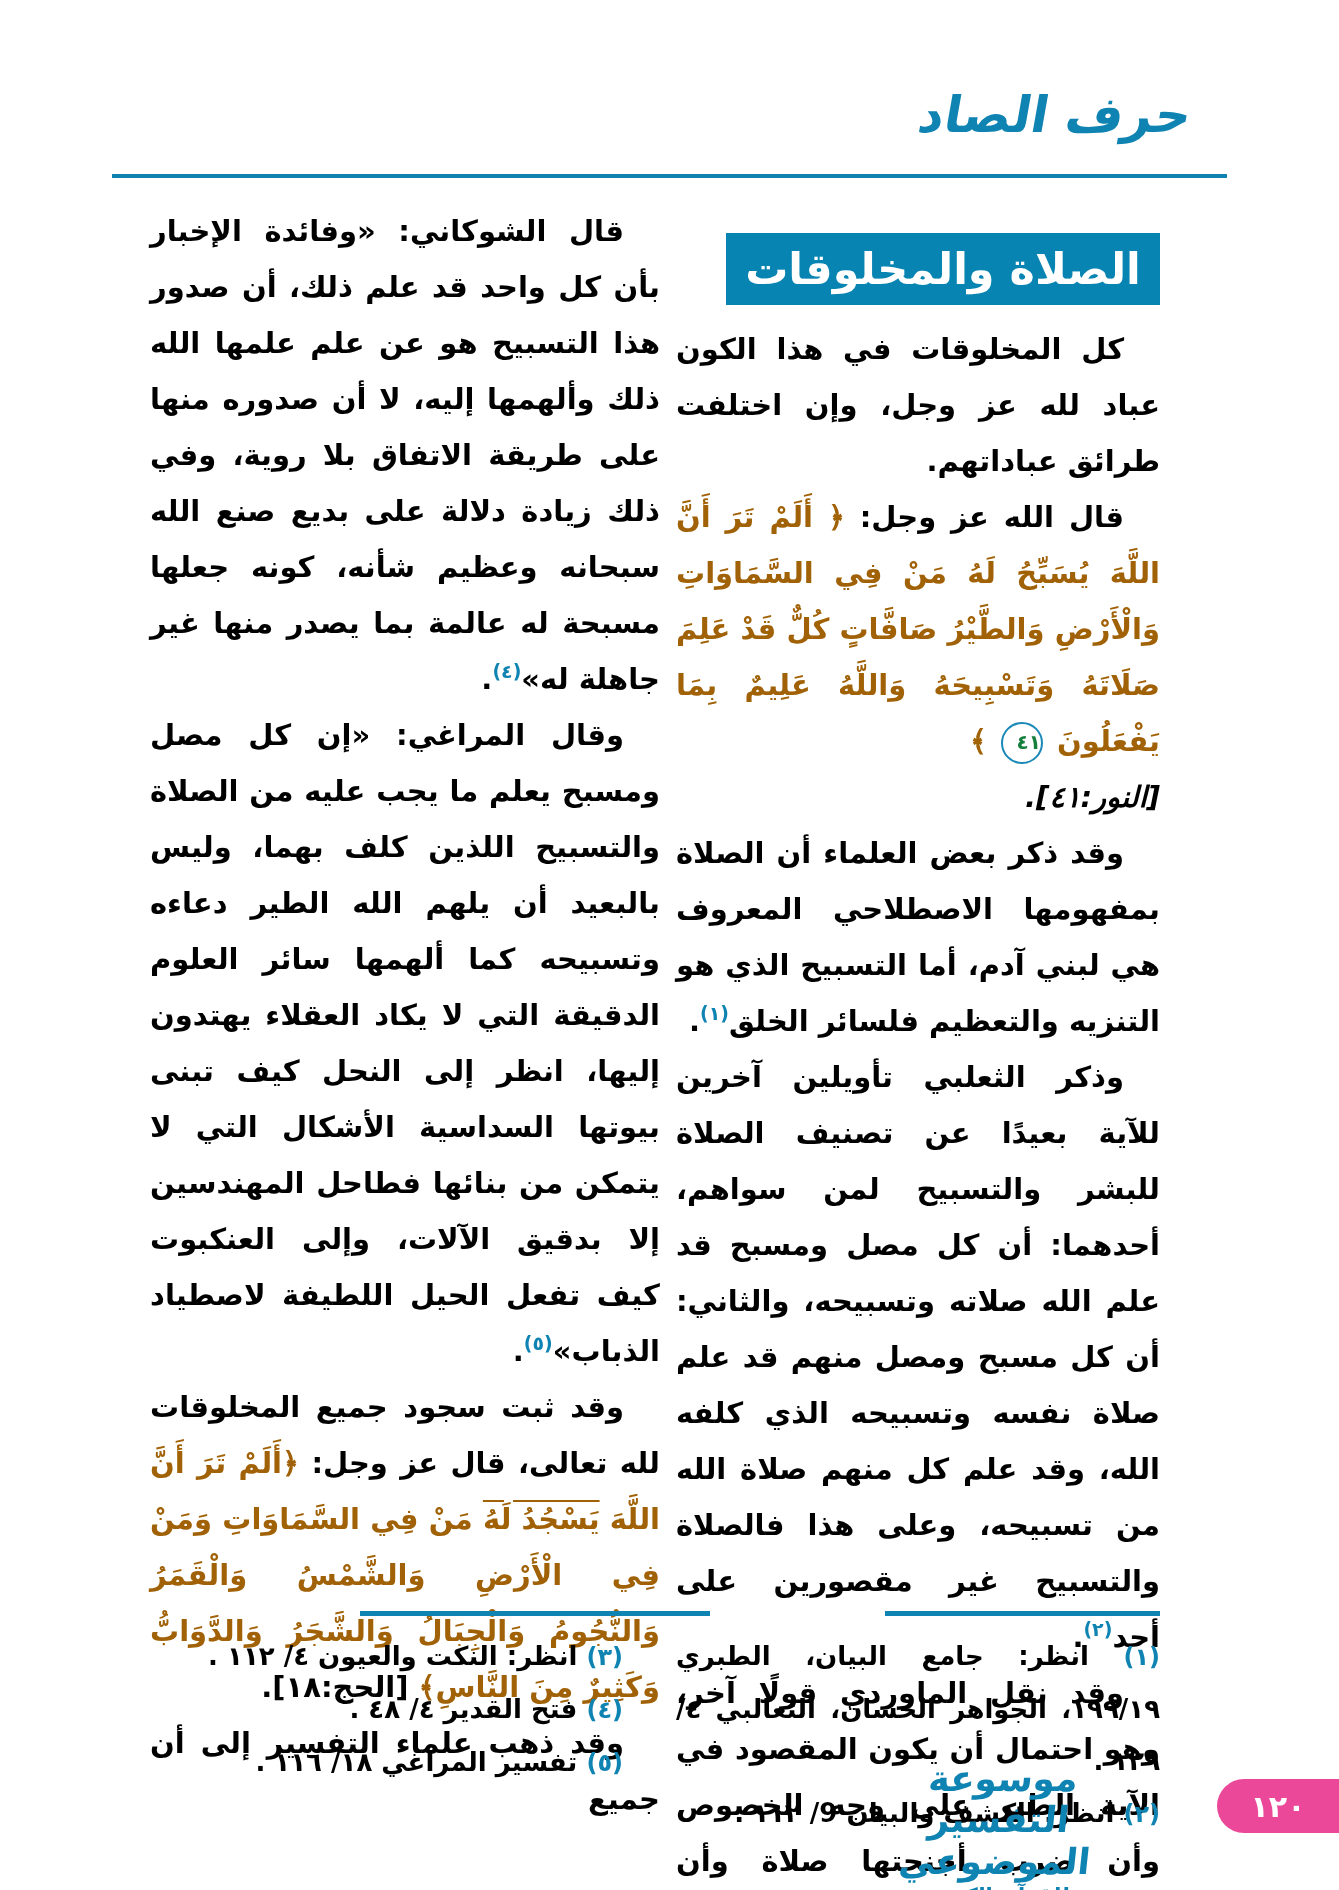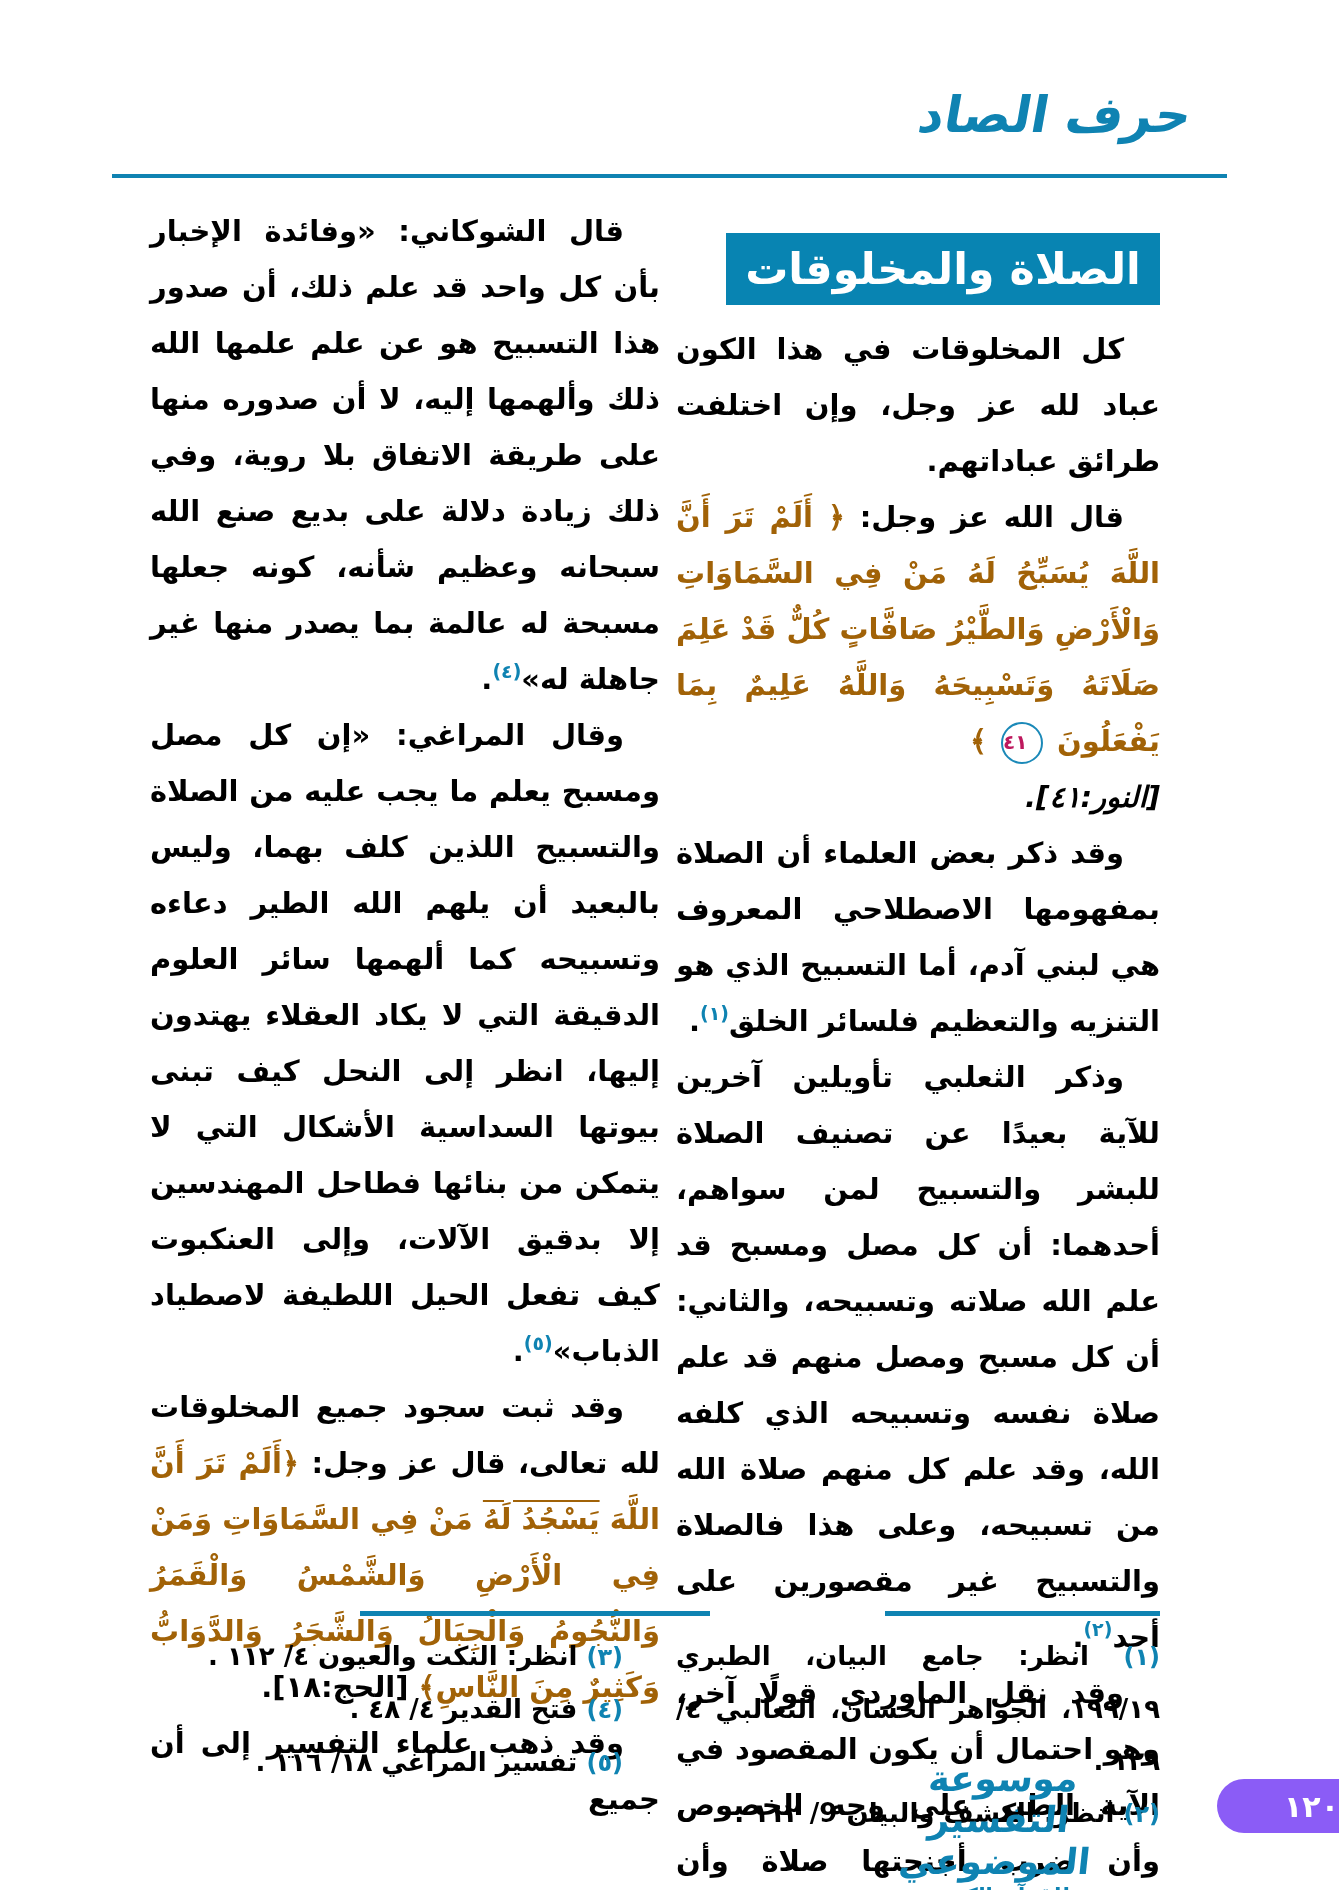--- a/index.html
+++ b/index.html
@@ -21,41 +21,41 @@
     width:434px;height:72px;background:#0884b2;color:#fff;
     display:flex;align-items:center;justify-content:center;
     font-size:43px;font-weight:700;margin-bottom:16px;
   }
   p{margin:0;text-indent:36px;}
   p.noindent{text-indent:0;}
   .quran{color:#a16207;}
   .sajda{text-decoration:overline;}
   .ayah-badge{
     display:inline-block;width:38px;height:38px;line-height:36px;border:2px solid #1b89b8;
-    border-radius:50%;text-align:left;font-size:20px;color:#be185d;vertical-align:middle;
+    border-radius:50%;text-align:right;font-size:20px;color:#15803d;vertical-align:middle;
     box-shadow:inset 0 0 0 2px #fff;margin:0 4px;text-indent:0;
   }
   .verse-ref{text-align:right;text-indent:0;font-style:italic;}
   .fn-mark{color:#0f83b2;font-size:19px;vertical-align:super;line-height:0;}
   
   .fnsep{position:absolute;height:5px;background:#0f83b2;top:1611px;}
   .fnsep-right{right:179px;width:275px;}
   .fnsep-left{right:629px;width:350px;}
   .fnblock{position:absolute;top:1630px;font-size:26px;line-height:52px;font-weight:700;color:#000;}
   .fnblock-right{right:179px;width:484px;text-align:justify;}
   .fnblock-left{right:716px;width:510px;text-align:right;}
   .fnblock .fn-num{color:#0f83b2;font-size:24px;}
   .fn-item{margin:0;}
   
   .logo{position:absolute;top:1758px;right:205px;width:270px;text-align:center;color:#0f83b2;}
   .logo-main{font-size:36px;font-weight:700;line-height:1.15;letter-spacing:-1px;transform:skewX(-6deg);}
   .logo-sub{font-size:21px;font-weight:700;margin-top:2px;}
   .page-pill{
-    position:absolute;top:1779px;right:0;width:122px;height:54px;background:#8b5cf6;
-    border-radius:28px 0 0 28px;color:#fff;display:flex;align-items:center;
+    position:absolute;top:1779px;right:0;width:122px;height:54px;background:#ec4899;
+    border-radius:28px 0 0 28px;color:#fff;display:flex;align-items:center;justify-content:center;
     font-size:30px;font-weight:700;
   }
 </style>
 </head>
 <body>
 
 <div class="page">
 
   <div class="header-title">حرف الصاد</div>
   <div class="header-rule"></div>

